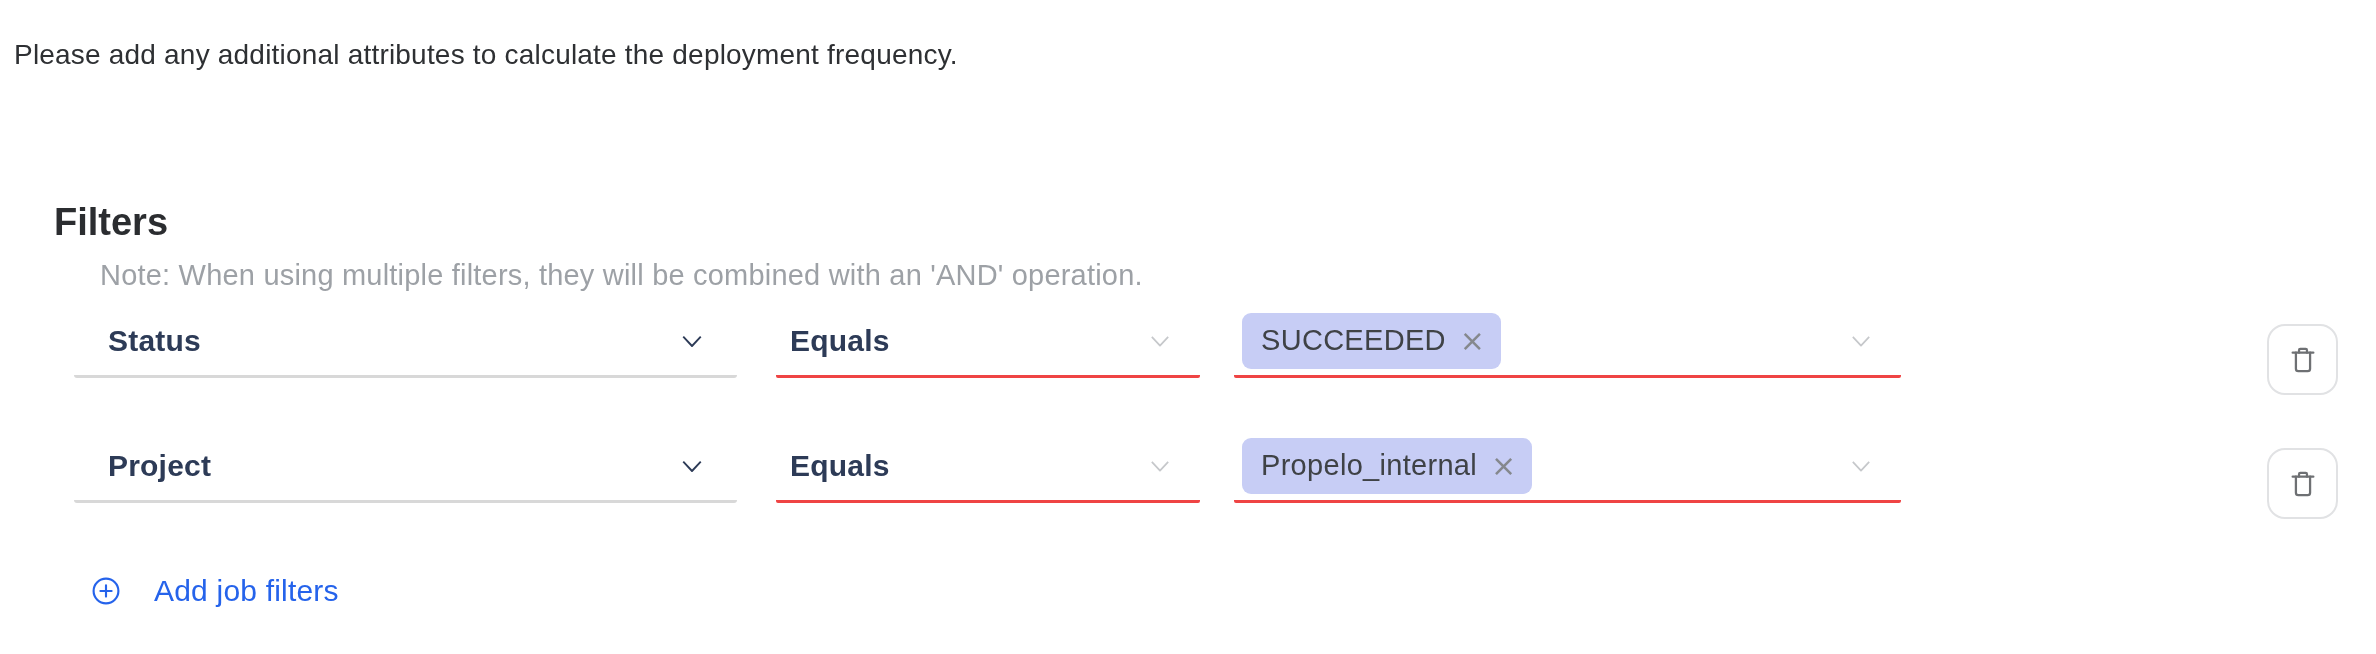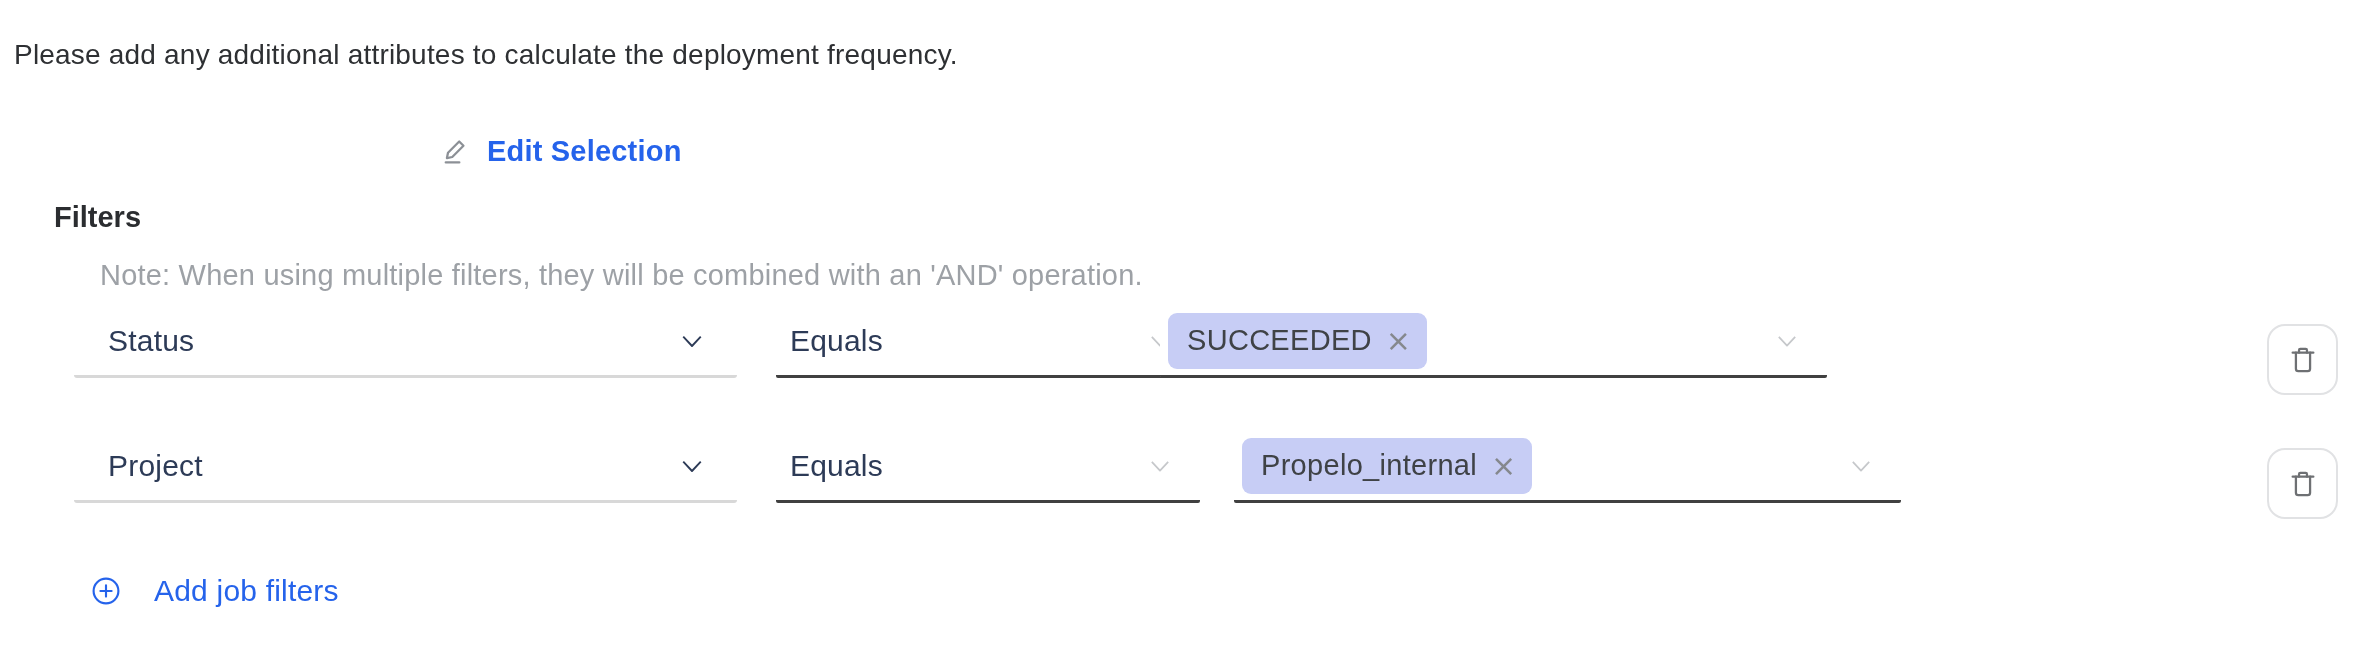--- a/index.html
+++ b/index.html
@@ -37,51 +37,52 @@
     color:var(--link-blue,#2563eb);
     cursor:pointer; text-decoration:none;
   }
   .edit-link .pencil { width:32px; height:32px; color:#8c9096; display:block; }
   .edit-link .pencil svg { width:100%; height:100%; display:block; }
   .edit-link .edit-label { font-size:29px; font-weight:700; letter-spacing:.2px; }
 
   
   .filters-heading {
     position:absolute; left:54px; top:201px;
-    font-size:29px; font-weight:700; color:#2b2d30;
+    font-size:38px; font-weight:700; color:#2b2d30;
   }
   .filters-note {
     position:absolute; left:56px; top:259px;
     font-size:29px; color:var(--note-text,#9da1a6);
     letter-spacing:.2px;
     margin-left:44px;
   }
 
   
   .select {
     position:absolute;
     height:72px;
     display:flex; align-items:center; justify-content:space-between;
     cursor:pointer; background:#fff;
   }
   .select .sel-label {
     font-size:30px; color:var(--field-text,#2d3b57); letter-spacing:.2px;
     white-space:nowrap;
+    font-weight:bold;
   }
   .select .chevron { display:block; flex:0 0 auto; }
   .select .chevron svg { display:block; }
   .chevron.dark  { width:30px; height:30px; color:#2d3b57; }
   .chevron.light { width:28px; height:28px; color:#c6c8cb; }
 
   .underline-light { border-bottom:3px solid #d8d8d8; border-radius:0 0 3px 3px; }
-  .underline-mid   { border-bottom:3px solid #404040; border-radius:0 0 2px 2px; }
+  .underline-mid   { border-bottom:3px solid #ef4444; border-radius:0 0 2px 2px; }
 
   .sel-field-1 { left:74px;  width:663px; padding:0 30px 0 34px; }
   .sel-op-1    { left:776px; width:424px; padding:0 26px 0 14px; }
-  .sel-val-1   { left:1160px; width:667px; padding:0 26px 0 8px; }
+  .sel-val-1   { left:1234px; width:667px; padding:0 26px 0 8px; }
   .row-1 .select { top:306px; }
   .row-2 .select { top:431px; }
   .sel-field-2 { left:74px;  width:663px; padding:0 30px 0 34px; }
   .sel-op-2    { left:776px; width:424px; padding:0 26px 0 14px; }
   .sel-val-2   { left:1234px; width:667px; padding:0 26px 0 8px; }
 
   .tag {
     height:56px;
     display:flex; align-items:center; gap:14px;
     background:var(--tag-bg,#c7cdf5);
@@ -121,29 +122,20 @@
   .add-filters .add-label { font-size:30px; font-weight:500; letter-spacing:.2px; }
 </style>
 </head>
 <body>
 
 <div class="page">
 
   <div class="panel-title">Please add any additional attributes to calculate the deployment frequency.</div>
 
 
-  <a class="edit-link">
-    <span class="pencil">
-      <svg viewBox="0 0 24 24" fill="none" stroke="currentColor" stroke-width="1.7" stroke-linecap="round" stroke-linejoin="round">
-        <path d="M14.4 4.9l3.2 3.2-8.4 8.4-4 .8.8-4z"></path>
-        <path d="M4.3 20.6h10.2"></path>
-      </svg>
-    </span>
-    <span class="edit-label">Edit Selection</span>
-  </a>
 
   <div class="filters-heading">Filters</div>
   <div class="filters-note">Note: When using multiple filters, they will be combined with an 'AND' operation.</div>
 
   <div class="row-1">
     <div class="select sel-field-1 underline-light">
       <span class="sel-label">Status</span>
       <span class="chevron dark">
         <svg viewBox="0 0 24 24" fill="none" stroke="currentColor" stroke-width="1.5" stroke-linejoin="round">
             <path d="M5 8.5l7 7.5 7-7.5"></path>

